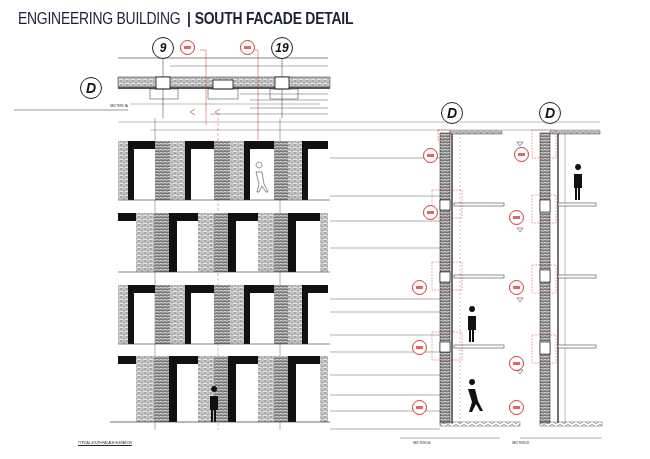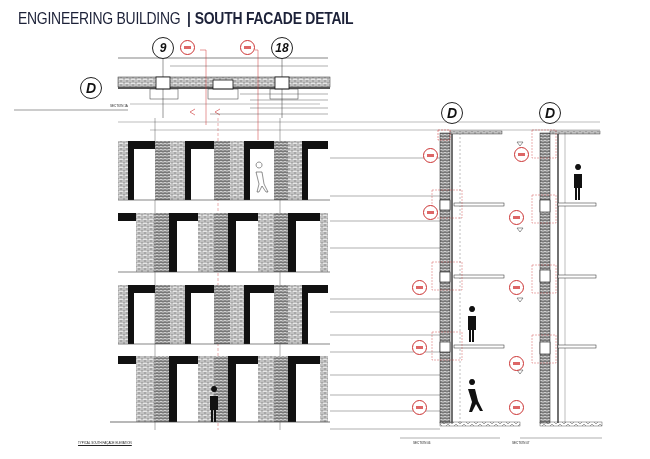--- a/index.html
+++ b/index.html
@@ -210,21 +210,21 @@
     <path d="M532 130 h24 v28 h-24 z M532 195 h24 v28 h-24 z M532 265 h24 v28 h-24 z M532 335 h24 v28 h-24 z" fill="none" stroke="#c33" stroke-width="0.4" stroke-dasharray="2 1"></path>
     <rect x="540" y="422" width="62" height="4" fill="url(#gravel)" stroke="#333" stroke-width="0.4"></rect>
     <line x1="520" y1="438" x2="602" y2="438" stroke="#333" stroke-width="0.4"></line>
     <path d="M578 170 a3 3 0 1 1 0.1 0 M574 174 h8 v14 h-2 v12 h-2 v-12 h-1 v12 h-2 v-12 h-1 z" fill="#111"></path>
 
     <path d="M517 142 l3 4 l3 -4 z M517 228 l3 4 l3 -4 z M517 298 l3 4 l3 -4 z M517 370 l3 4 l3 -4 z" fill="none" stroke="#333" stroke-width="0.5"></path>
   </g>
 </svg>
 
 <div class="abs grid-bubble" style="left:152px;top:37px;">9</div>
-<div class="abs grid-bubble" style="left:271px;top:37px;">18</div>
+<div class="abs grid-bubble" style="left:271px;top:37px;">19</div>
 <div class="abs red-tag" style="left:180px;top:40px;"></div>
 <div class="abs red-tag" style="left:240px;top:40px;"></div>
 
 <div class="abs sec-bubble" style="left:80px;top:77px;">D</div>
 <div class="abs sec-bubble" style="left:441px;top:102px;">D</div>
 <div class="abs sec-bubble" style="left:539px;top:102px;">D</div>
 
 <div class="abs red-tag" style="left:423px;top:148px;"></div>
 <div class="abs red-tag" style="left:423px;top:205px;"></div>
 <div class="abs red-tag" style="left:412px;top:280px;"></div>

